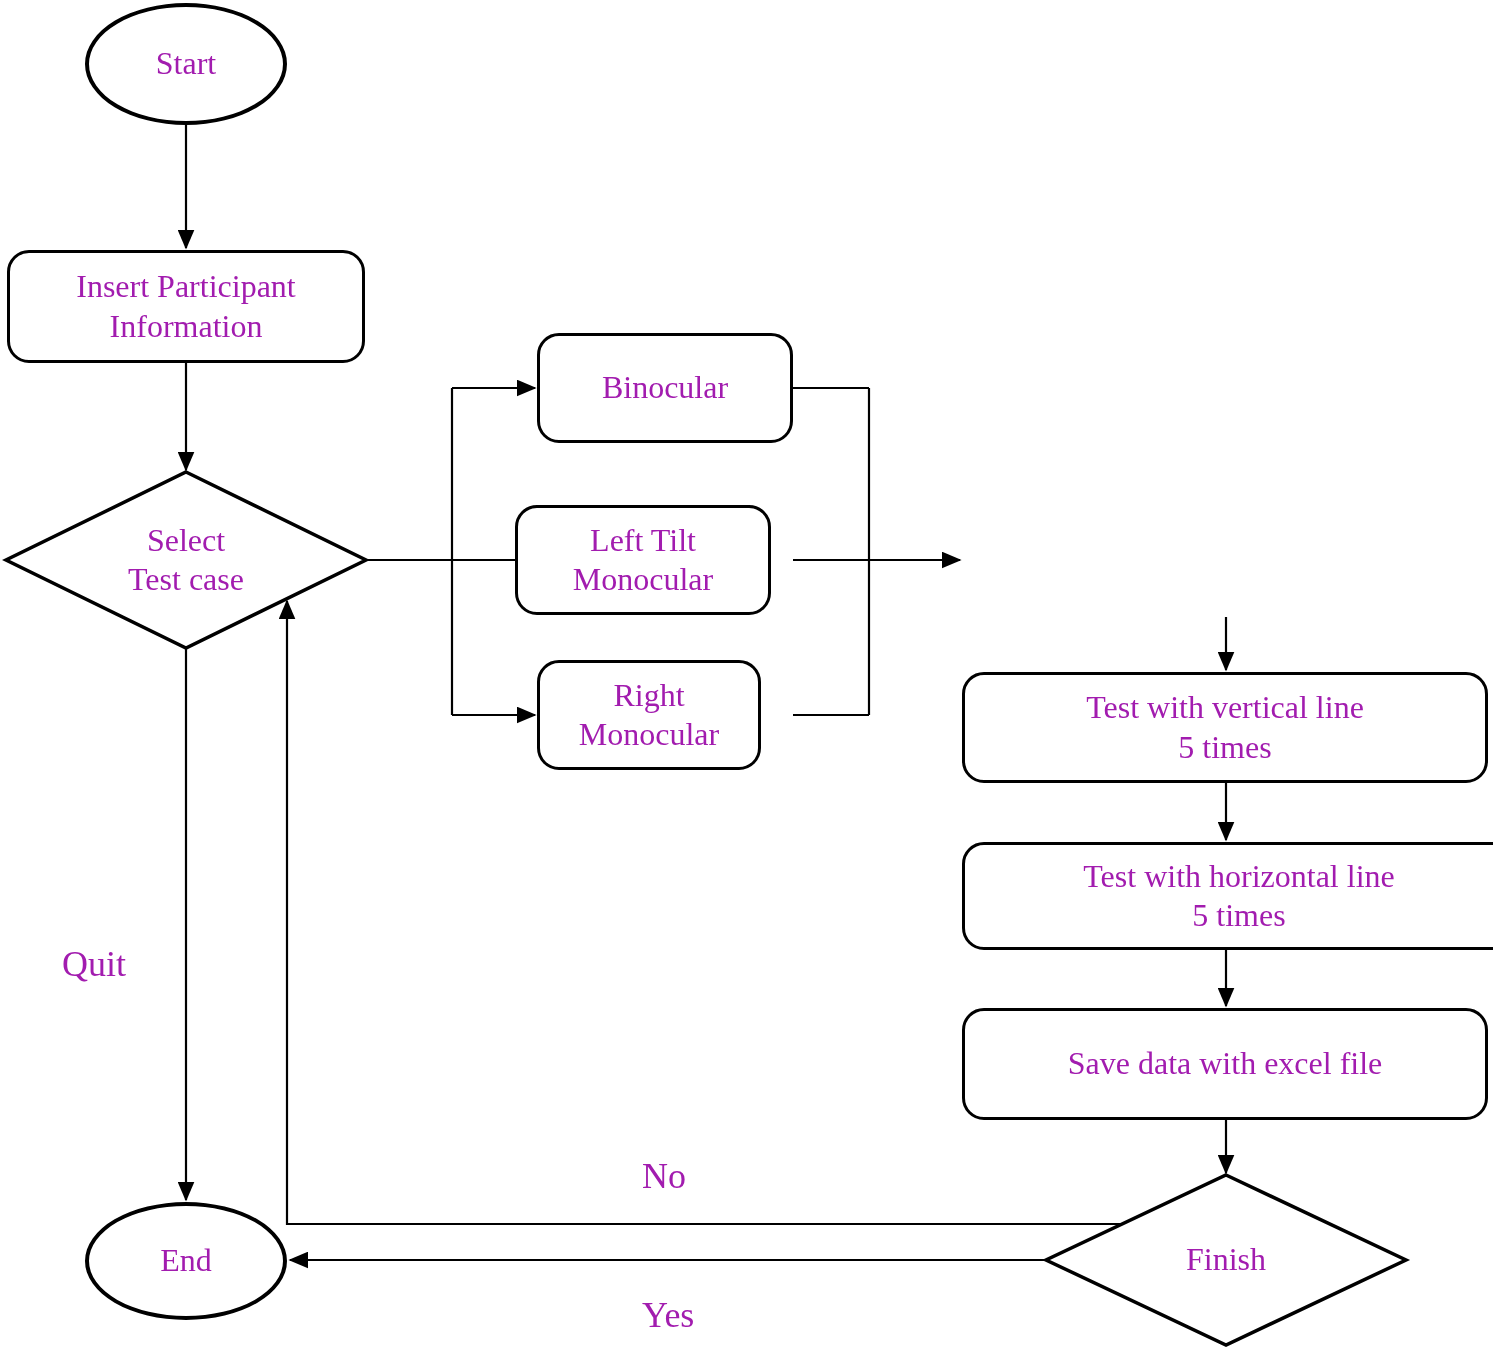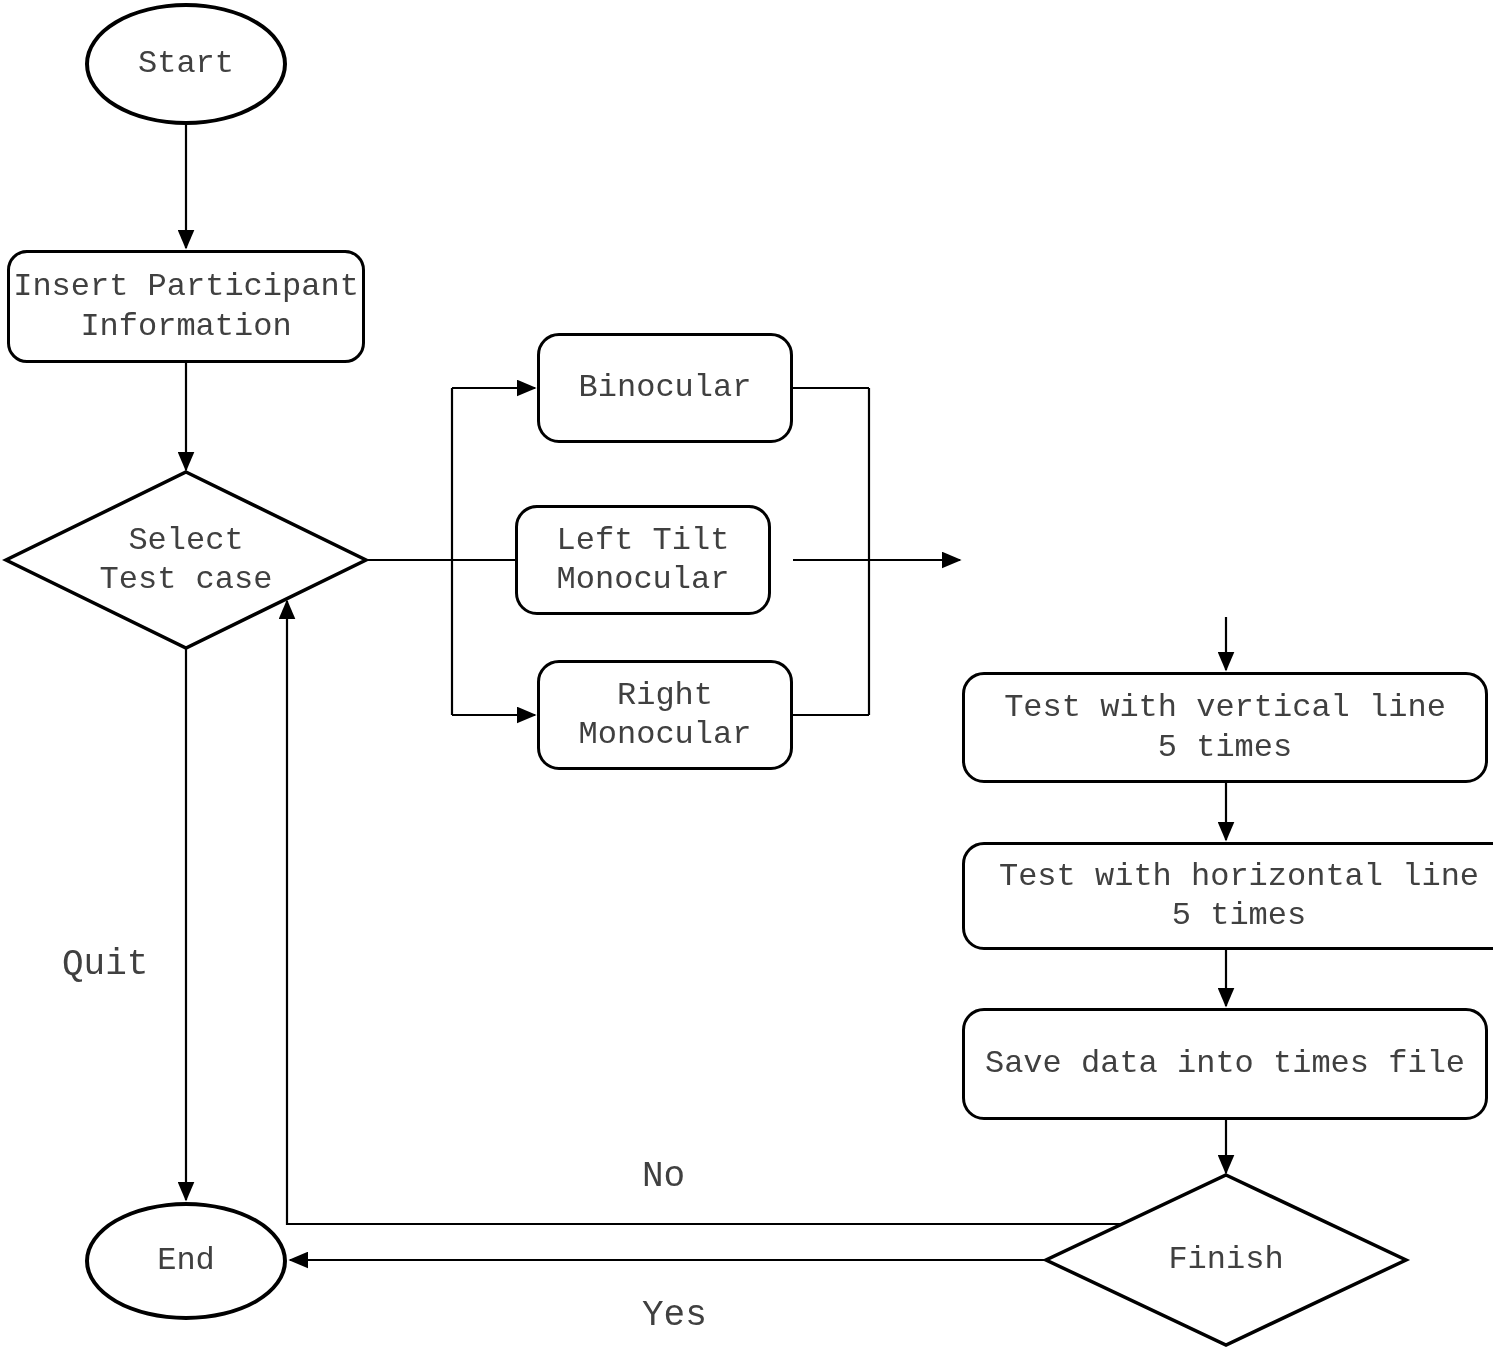--- a/index.html
+++ b/index.html
@@ -1,21 +1,21 @@
 <!DOCTYPE html>
 <html><head>
 <meta charset="utf-8">
 <style>
   html,body{margin:0;padding:0;background:#ffffff;}
   .canvas{
     position:relative;
     width:1493px;height:1353px;
     background:#ffffff;
-    font-family:Liberation Mono, monospace;
-    color:#404040;
+    font-family:Liberation Serif, serif;
+    color:#a21caf;
     overflow:hidden;
   }
   svg.edges{position:absolute;left:0;top:0;}
   .node{
     position:absolute;
     box-sizing:border-box;
     display:flex;align-items:center;justify-content:center;
     text-align:center;
     background:#ffffff;
   }
@@ -74,57 +74,57 @@
     <path d="M1226 1120 L1226 1173" stroke="#000000" stroke-width="2.2" fill="none" marker-end="url(#ah)"></path>
     <path d="M1122 1224 L287 1224 L287 601" stroke="#000000" stroke-width="2.2" fill="none" marker-end="url(#ah)"></path>
     <path d="M1046 1260 L290 1260" stroke="#000000" stroke-width="2.2" fill="none" marker-end="url(#ah)"></path>
     <path d="M186 648 L186 1200" stroke="#000000" stroke-width="2.2" fill="none" marker-end="url(#ah)"></path>
   </svg>
 
   <div class="node terminator" style="left:85px;top:3px;width:202px;height:122px;">
     <span class="lbl">Start</span>
   </div>
 
-  <div class="node process" style="left:7px;top:250px;width:358px;height:113px;border-radius:20px;">
+  <div class="node process" style="left:7px;top:250px;width:358px;height:113px;">
     <span class="lbl">Insert Participant
 Information</span>
   </div>
 
   <div class="node diamond-label" style="left:6px;top:472px;width:360px;height:176px;">
     <span class="lbl">Select
 Test case</span>
   </div>
 
   <div class="node process" style="left:537px;top:333px;width:256px;height:110px;">
     <span class="lbl">Binocular</span>
   </div>
 
   <div class="node process" style="left:515px;top:505px;width:256px;height:110px;">
     <span class="lbl">Left Tilt
 Monocular</span>
   </div>
 
-  <div class="node process" style="left:537px;top:660px;width:256px;height:110px;">
+  <div class="node process" style="left:537px;top:660px;width:224px;height:110px;">
     <span class="lbl">Right
 Monocular</span>
   </div>
 
 
   <div class="node process" style="left:962px;top:672px;width:526px;height:111px;">
     <span class="lbl">Test with vertical line
 5 times</span>
   </div>
 
   <div class="node process" style="left:962px;top:842px;width:554px;height:108px;">
     <span class="lbl">Test with horizontal line
 5 times</span>
   </div>
 
   <div class="node process" style="left:962px;top:1008px;width:526px;height:112px;">
-    <span class="lbl">Save data into times file</span>
+    <span class="lbl">Save data with excel file</span>
   </div>
 
   <div class="node terminator" style="left:85px;top:1202px;width:202px;height:118px;">
     <span class="lbl">End</span>
   </div>
 
   <div class="node diamond-label" style="left:1046px;top:1175px;width:360px;height:170px;">
     <span class="lbl">Finish</span>
   </div>
 

